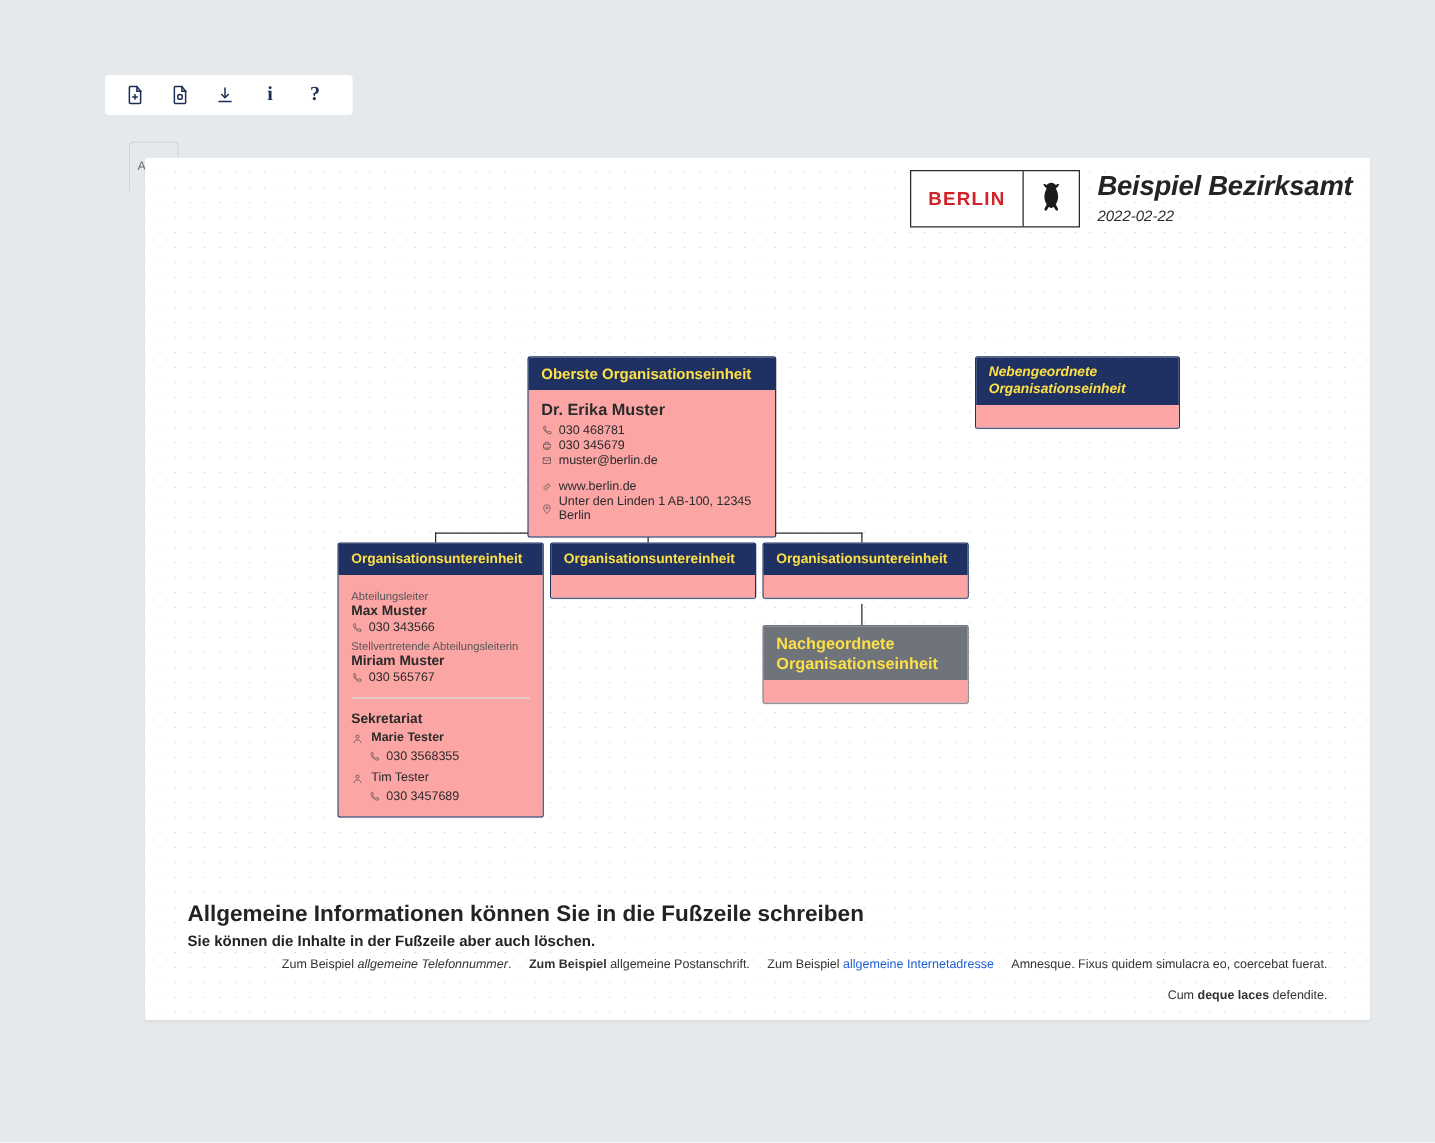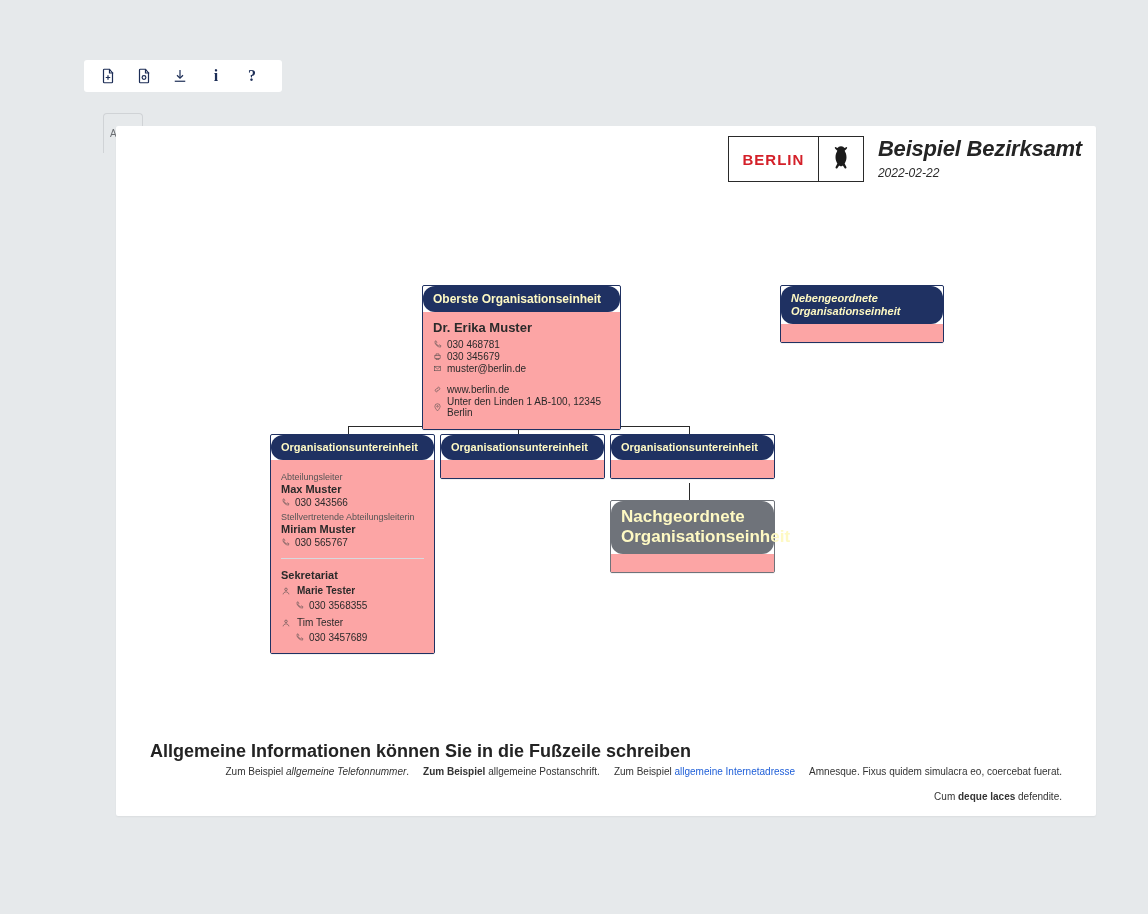--- a/index.html
+++ b/index.html
@@ -116,25 +116,24 @@
   
   .card {
     position: absolute;
     background: #ffffff;
     border: 1.5px solid #1f3162;
     border-radius: 2px;
     box-shadow: 0 1px 0 rgba(0,0,0,0.05);
   }
   .card .head {
     background: #1f3162;
-    color: #fef9c3;
+    color: #fde047;
     font-weight: 600;
     padding: 6px 10px;
     line-height: 1.2;
-    border-radius: 12px;
   }
   .card.grey { border-color: #6f737a; }
   .card.grey .head { background: #6f737a; }
   .card .body { padding: 8px 10px 10px; background:#fca5a5; }
   .card .body.empty { height: 18px; }
 
   .sec-name { font-weight: 700; font-size: 13px; margin-bottom: 4px; }
   .line { display:flex; align-items:center; gap:5px; font-size:10px; color:#2a2a2a; margin:1px 0; }
   .line svg { width:9px; height:9px; stroke:#444; stroke-width:1.4; fill:none; flex-shrink:0; }
   .spacer { height: 8px; }
@@ -340,29 +339,30 @@
     <div class="head" style="font-size:11px;">Organisationsuntereinheit</div>
     <div class="body empty"></div>
   </div>
 
   <div class="card" style="left:494px; top:308px; width:165px;">
     <div class="head" style="font-size:11px;">Organisationsuntereinheit</div>
     <div class="body empty"></div>
   </div>
 
   <div class="card grey" style="left:494px; top:374px; width:165px;">
-    <div class="head" style="font-size:17px;">
+    <div class="head" style="font-size:13px;">
       <div>Nachgeordnete</div>
       <div>Organisationseinheit</div>
     </div>
     <div class="body empty"></div>
   </div>
 
   <div class="footer">
     <h2>Allgemeine Informationen können Sie in die Fußzeile schreiben</h2>
+    <h3>Sie können die Inhalte in der Fußzeile aber auch löschen.</h3>
     <div class="row">
       <span><span>Zum Beispiel </span><em>allgemeine Telefonnummer</em><span>.</span></span>
       <span><strong>Zum Beispiel</strong><span> allgemeine Postanschrift.</span></span>
       <span><span>Zum Beispiel </span><a href="#">allgemeine Internetadresse</a></span>
       <span>Amnesque. Fixus quidem simulacra eo, coercebat fuerat.</span>
       <span><span>Cum </span><strong>deque laces</strong><span> defendite.</span></span>
     </div>
   </div>
 
 </div>

